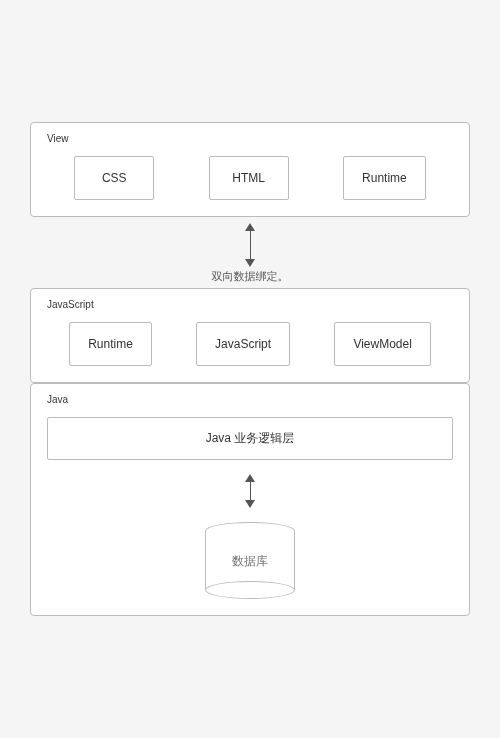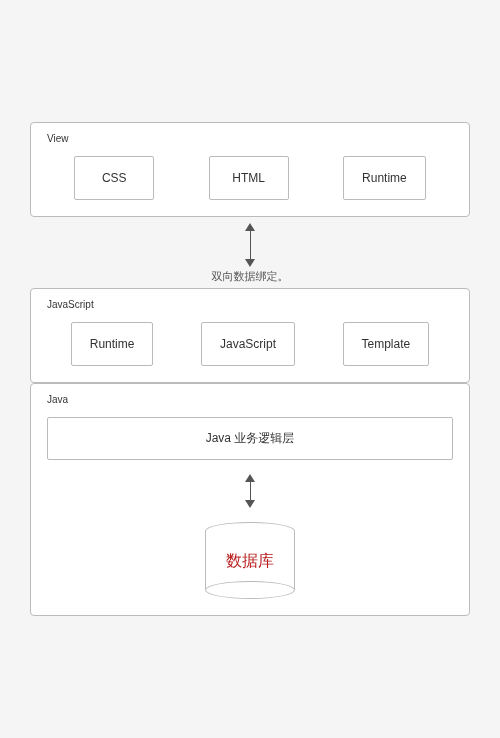--- a/index.html
+++ b/index.html
@@ -128,22 +128,22 @@
       display: flex;
       flex-direction: column;
       align-items: center;
     }
     .db-arrow-line {
       width: 1px;
       background: #555;
       height: 18px;
     }
     .cyl-label {
-      font-size: 16px;
-      color: #b91c1c;
+      font-size: 12px;
+      color: #737373;
       position: absolute;
       top: 50%;
       left: 50%;
       transform: translate(-50%, -50%);
       white-space: nowrap;
       z-index: 3;
       pointer-events: none;
     }
     .cylinder-wrapper {
       position: relative;
@@ -197,21 +197,21 @@
       <div class="arrowhead-down"></div>
     </div>
     <div class="arrow-label">双向数据绑定。</div>
   </div>
 
   <div class="layer-box">
     <div class="layer-title">JavaScript</div>
     <div class="layer-items">
       <div class="item-box">Runtime</div>
       <div class="item-box">JavaScript</div>
-      <div class="item-box">Template</div>
+      <div class="item-box">ViewModel</div>
     </div>
   </div>
 
 
   <div class="layer-box">
     <div class="layer-title">Java</div>
     <div class="model-inner">
 
       <div class="java-box">Java 业务逻辑层</div>
 

